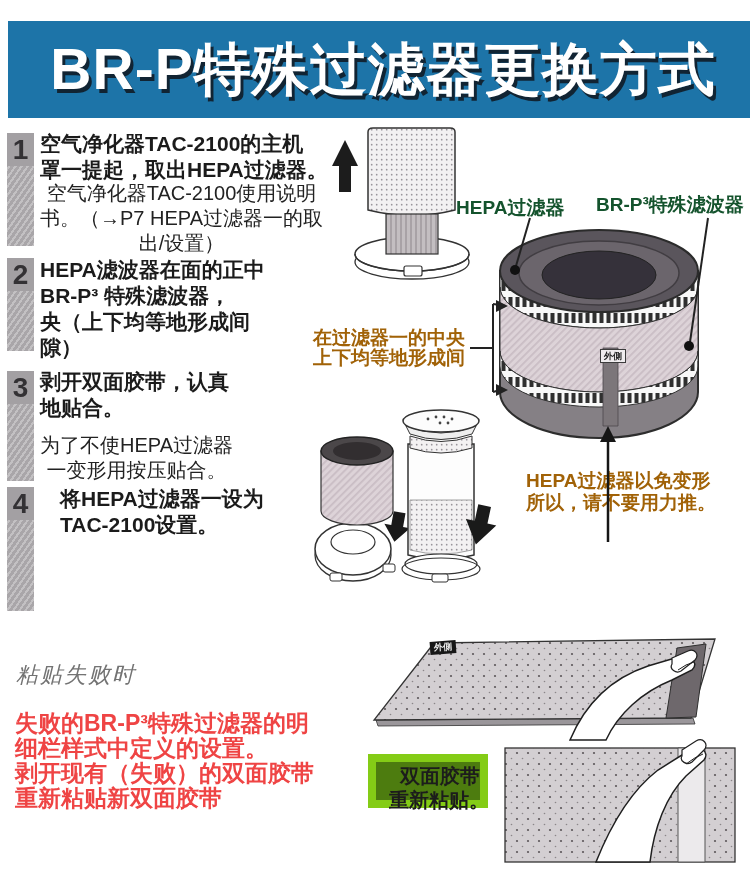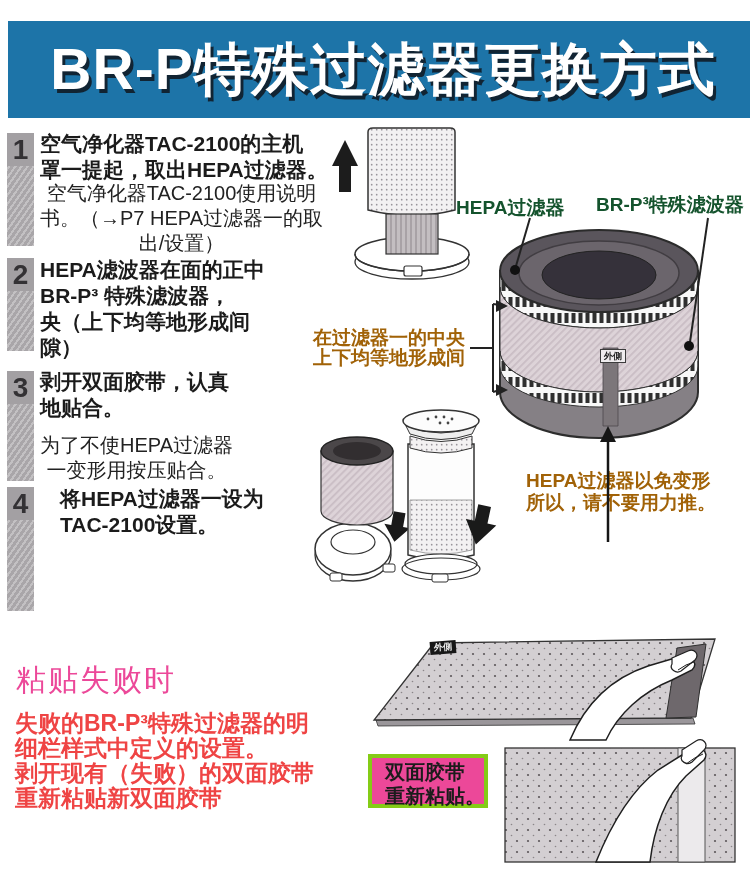--- a/index.html
+++ b/index.html
@@ -40,26 +40,26 @@
   .tag-light {
     position:absolute; font-size:9px; font-weight:bold; line-height:12px;
     padding:0 3px; background:#efecee; border:1px solid #3c3c3c; color:#222; white-space:nowrap;
   }
   .tag-dark {
     position:absolute; font-size:9px; font-weight:bold; line-height:13px;
     padding:0 4px; background:#171717; color:#f0f0f0; white-space:nowrap; transform:rotate(-4deg);
   }
 
   
-  .fail-heading { position:absolute; left:16px; top:660px; font-size:30px; font-weight:500; letter-spacing:2px; color:#ec4899; white-space:nowrap; }
+  .fail-heading { position:absolute; left:16px; top:660px; font-size:22px; font-weight:500; letter-spacing:2px; color:#737373; white-space:nowrap;font-style:italic; }
   .fail-body { position:absolute; left:15px; top:711px; }
   .fail-body .ln { font-size:23px; font-weight:bold; line-height:25px; white-space:nowrap; color:#ef4444; }
   .retape-box {
     position:absolute; left:368px; top:754px; width:120px; height:54px;
-    background:#ec4899; border:4px solid #84cc16; padding:2px 0 0 13px;
+    background:#4d7c0f; border:8px solid #84cc16; padding:2px 0 0 13px;text-align:right;
   }
   .retape-box .ln { font-size:20px; font-weight:bold; line-height:24px; white-space:nowrap; }
 
   svg { position:absolute; }
 </style>
 </head>
 <body>
 
 <div class="page">
 

